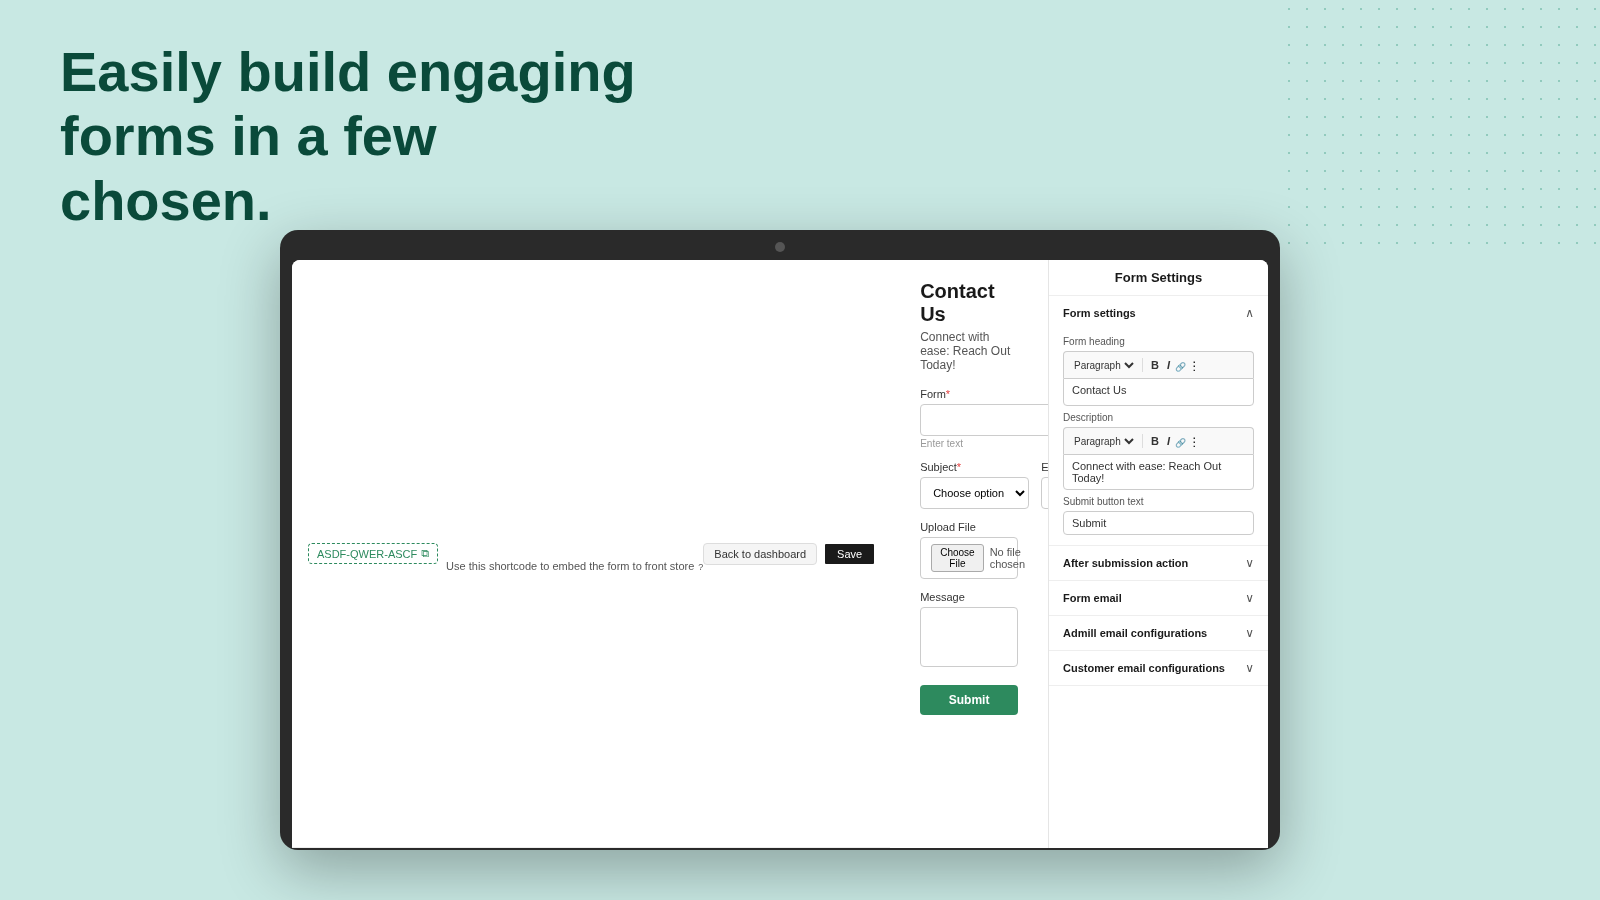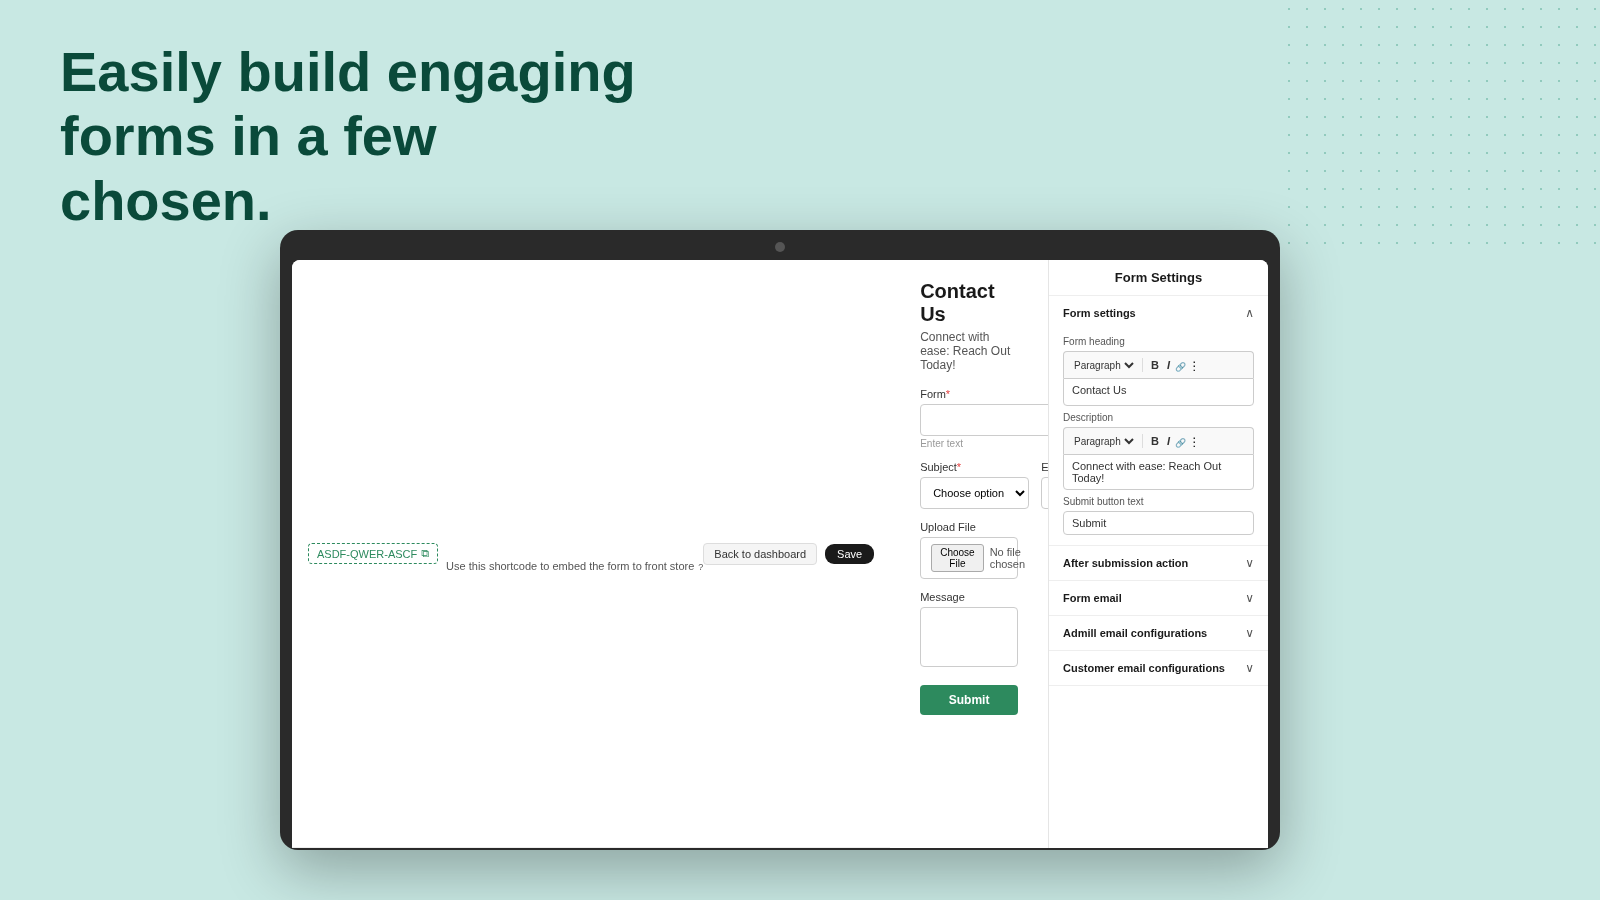--- a/index.html
+++ b/index.html
@@ -132,21 +132,21 @@
       border-radius: 4px;
       padding: 4px 10px;
       cursor: pointer;
     }
 
     .btn-save {
       font-size: 11px;
       color: #fff;
       background: #1a1a1a;
       border: none;
-      border-radius: 9px;
+      border-radius: 1px;
       padding: 4px 12px;
       cursor: pointer;
     }
 
     
     .screen-body {
       display: flex;
       flex: 1;
       overflow: hidden;
     }

